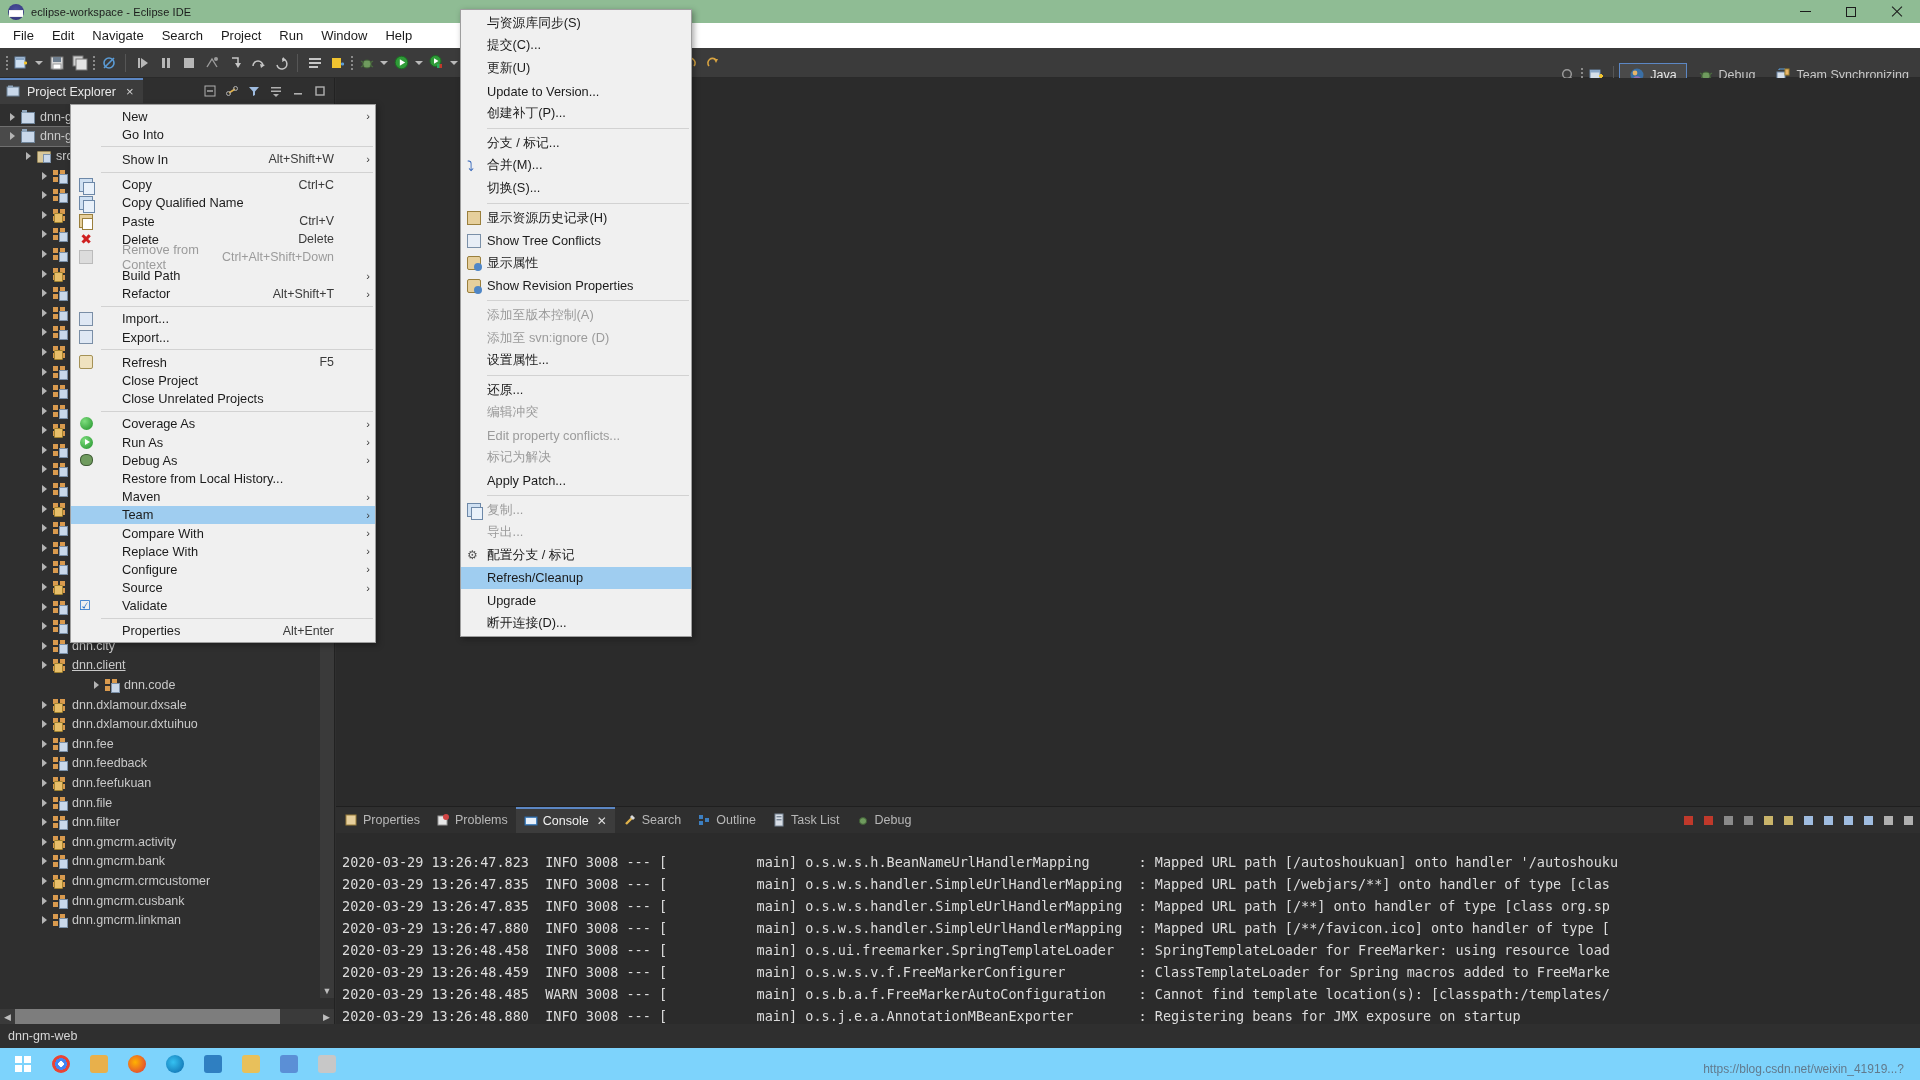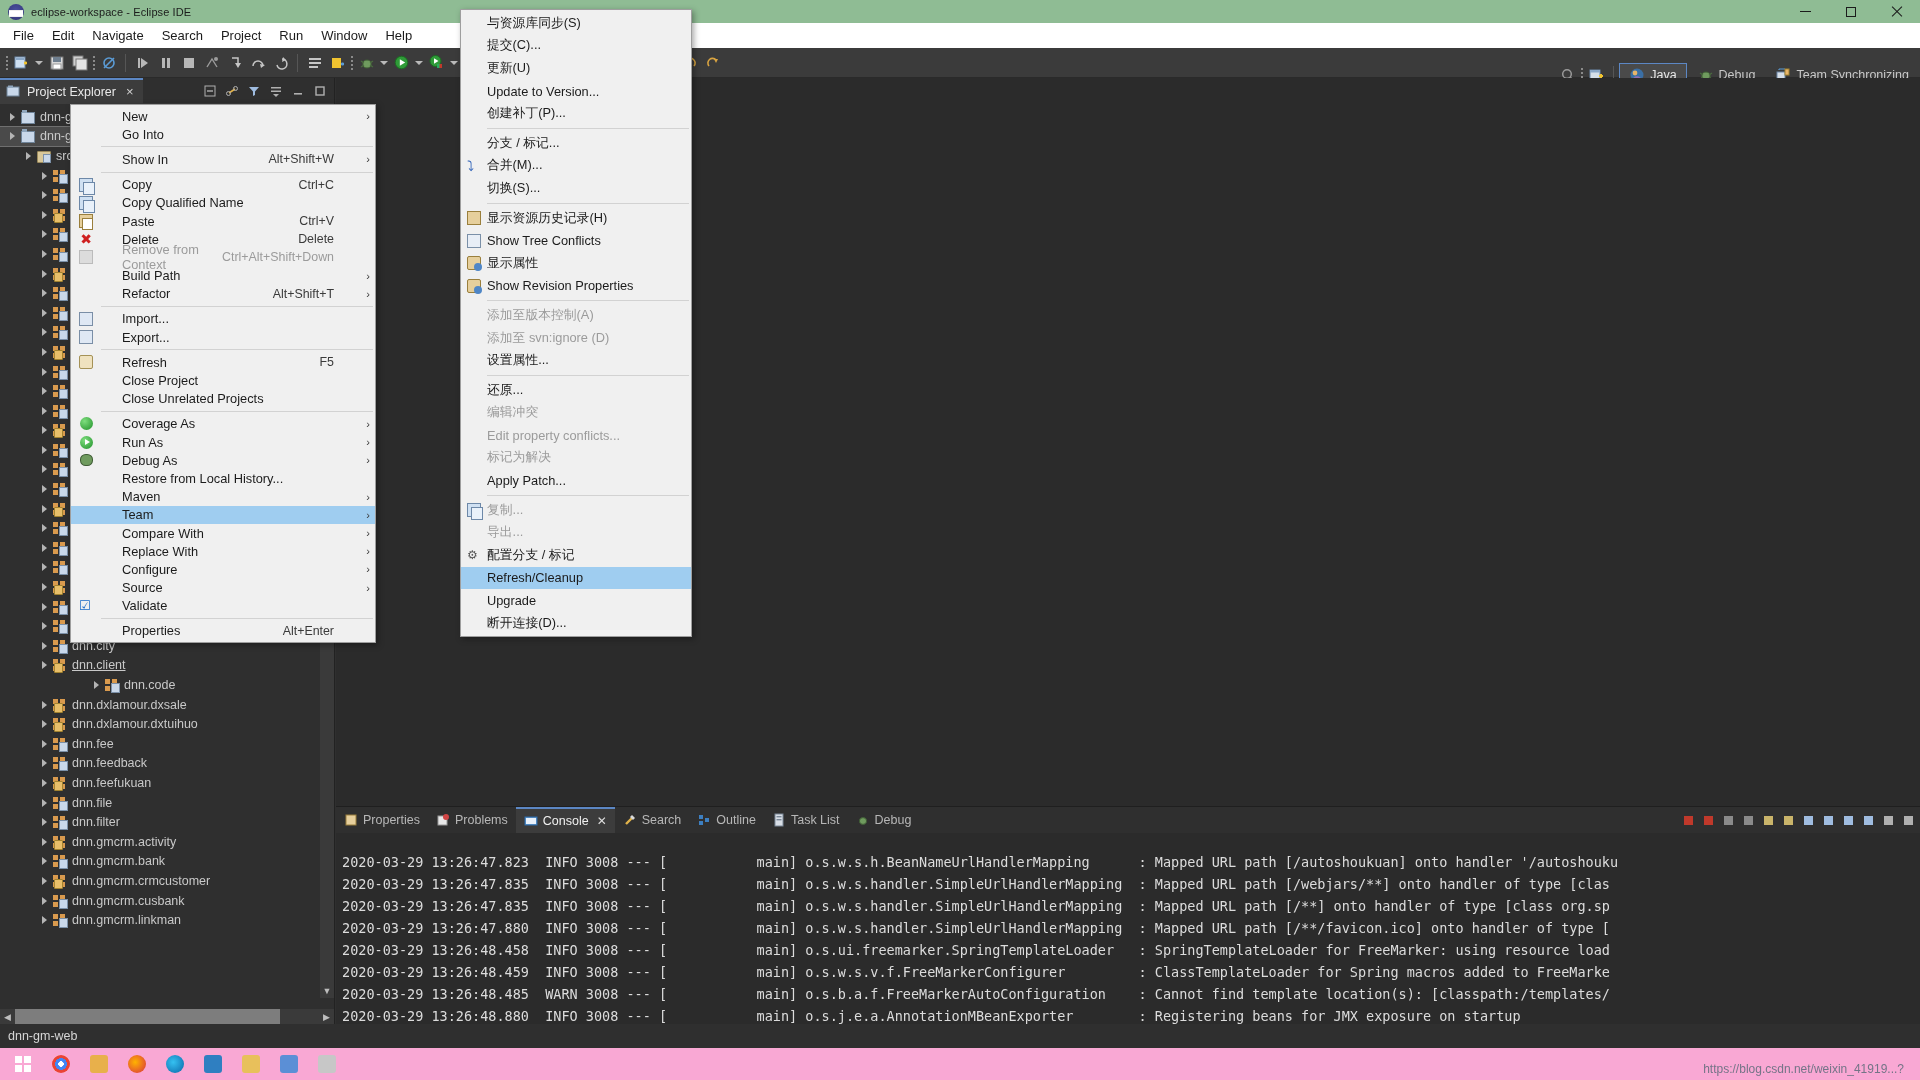--- a/index.html
+++ b/index.html
@@ -160,21 +160,21 @@
     font-size: 13.5px; line-height: 22px; color: #dcdcdc; padding-left: 6px; white-space: pre;
   }
   .cs-log .ln { height: 22px; }
 
   
   .statusbar {
     position: absolute; left: 0; right: 0; bottom: 32px; height: 24px; background: #2f2f2f;
     display: flex; align-items: center; padding-left: 8px; font-size: 12.5px; color: #d6d6d6;
   }
   .taskbar {
-    position: absolute; left: 0; right: 0; bottom: 0; height: 32px; background: #f9a8d4;
+    position: absolute; left: 0; right: 0; bottom: 0; height: 32px; background: #7dd3fc;
     display: flex; align-items: center; padding-left: 6px; gap: 4px;
   }
   .tsk { width: 34px; height: 32px; display: flex; align-items: center; justify-content: center; }
   .tsk .sq { width: 18px; height: 18px; border-radius: 3px; }
   .tb-watermark {
     position: absolute; right: 16px; bottom: 4px; font-size: 12px; color: #5d6b7a; opacity: .85;
   }
 
   
   .ctxmenu {

